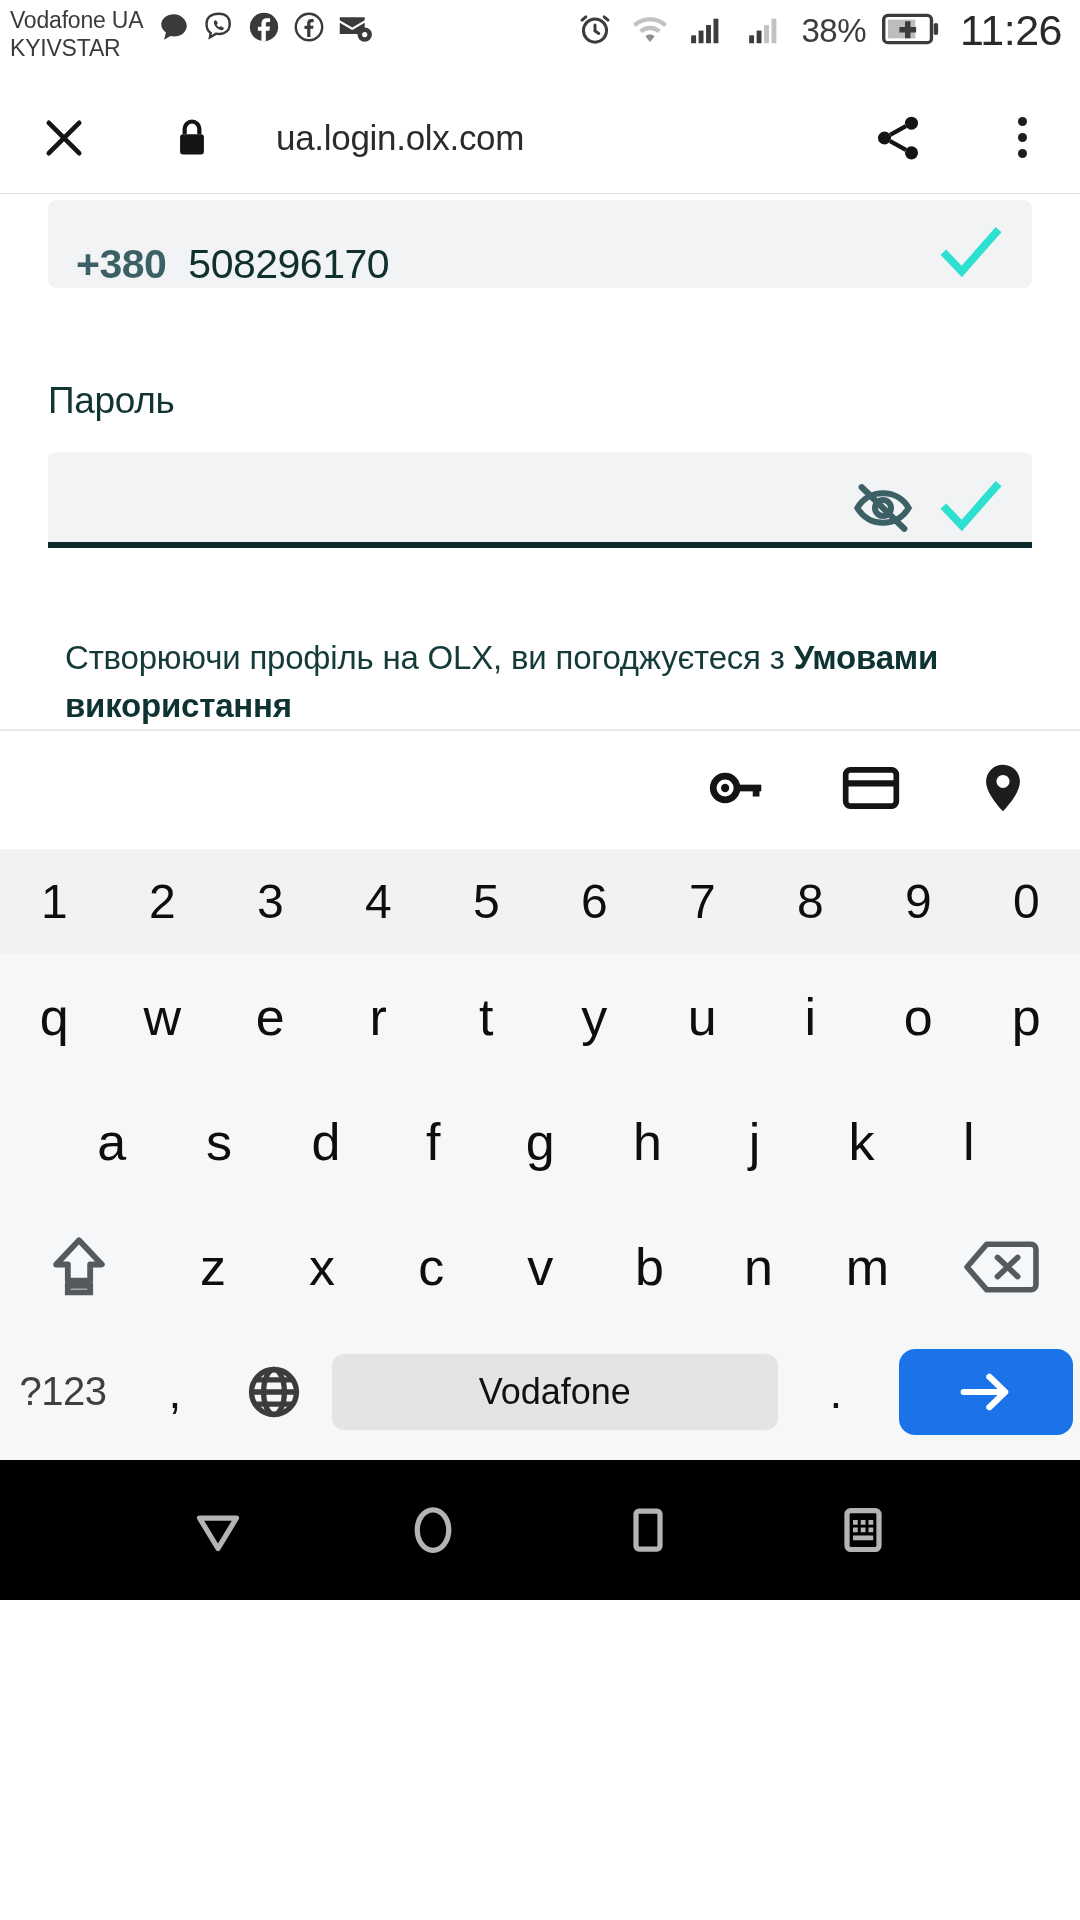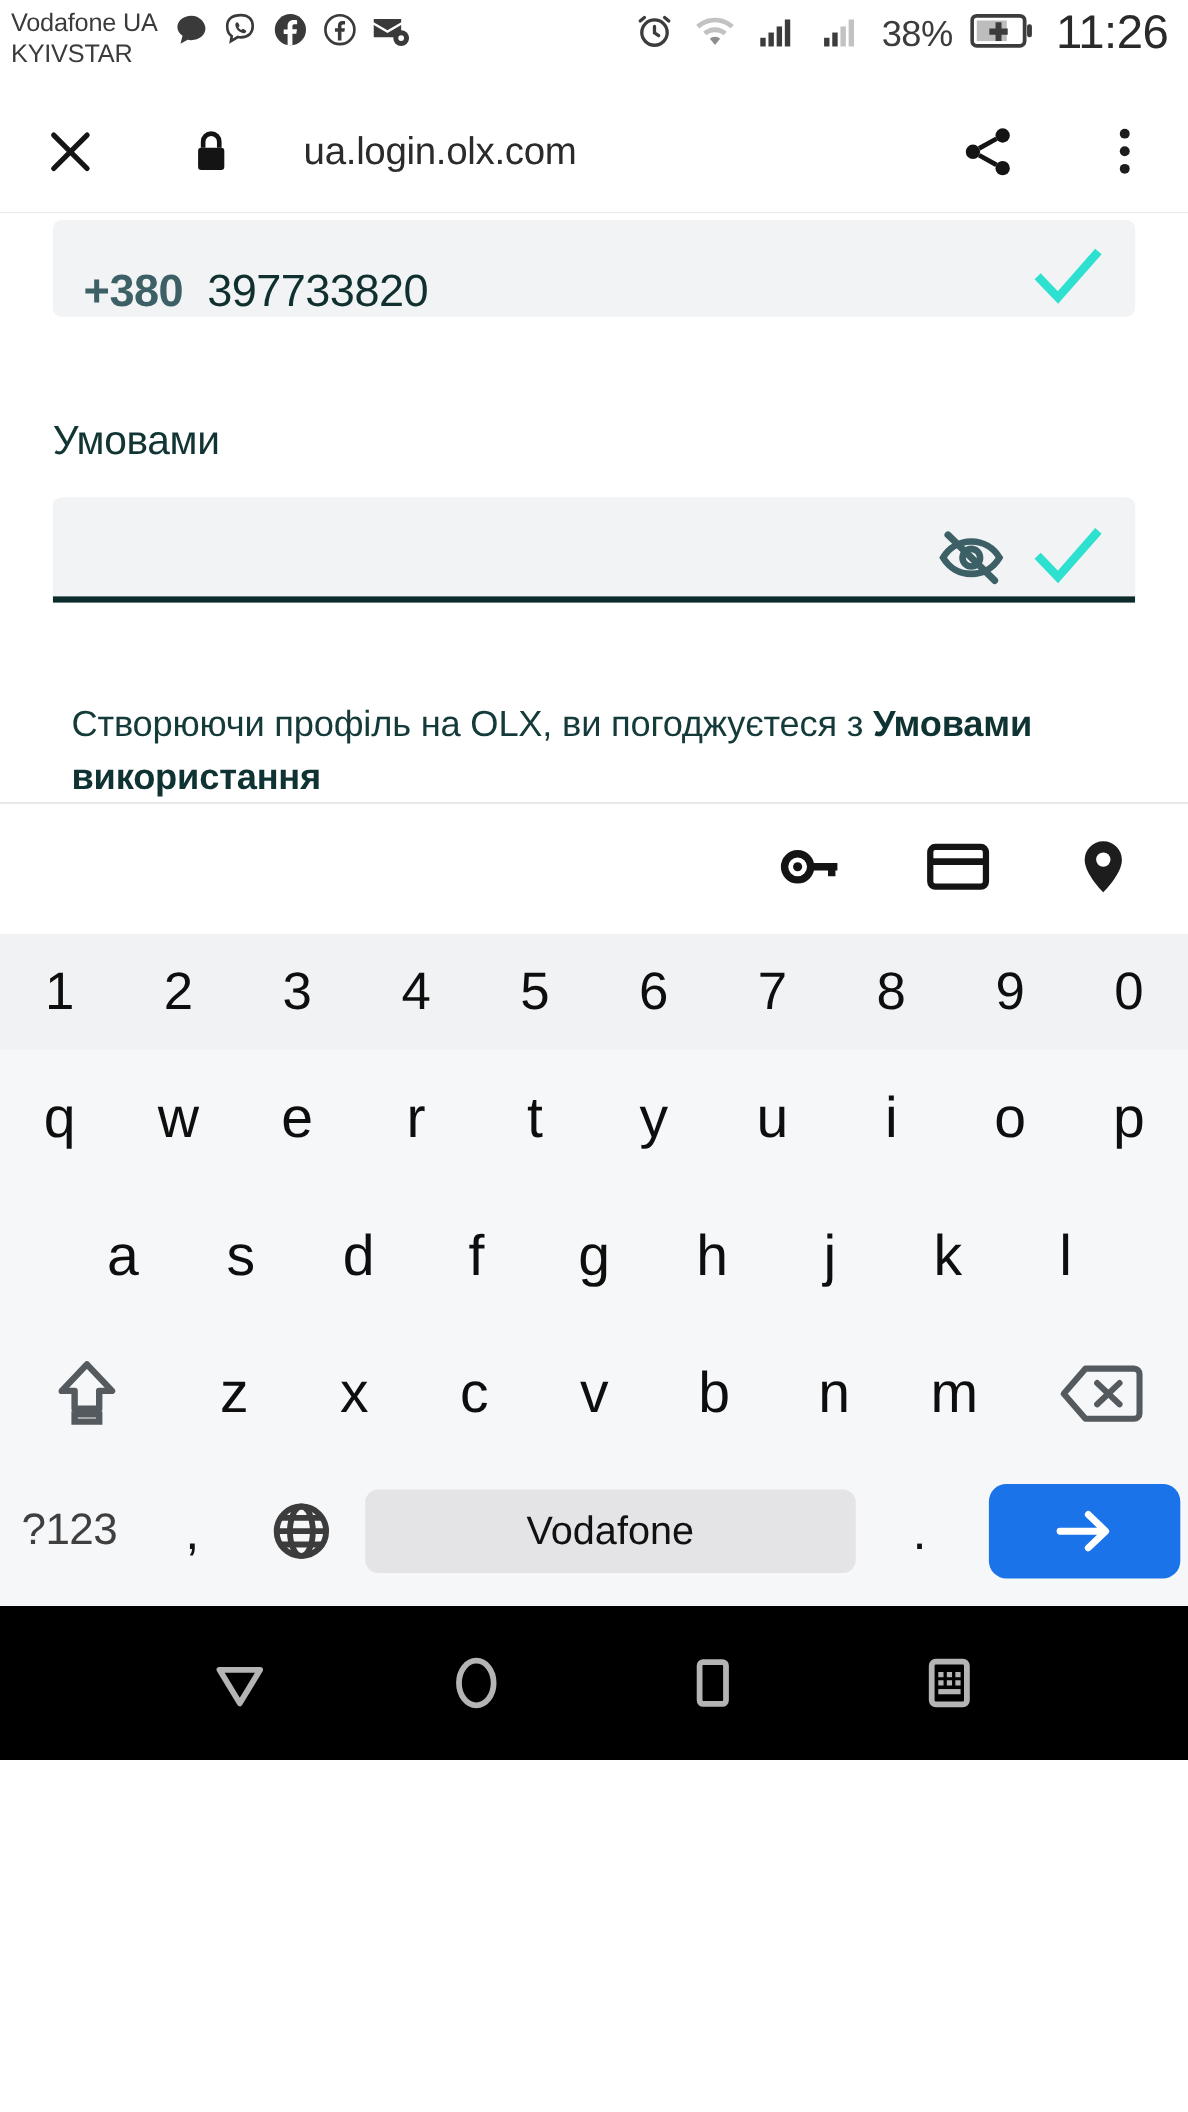--- a/index.html
+++ b/index.html
@@ -230,31 +230,31 @@
       <i></i>
         <i></i>
         <i></i>
     </div>
   </div>
 
   <div class="page">
 
     <div class="field phone">
       <span class="prefix">+380</span>
-      <span class="phone-num">397733820</span>
+      <span class="phone-num">508296170</span>
       <span class="field-icons">
         <span>
           <svg width="66" height="60" viewBox="0 0 26 24">
               <path fill="none" stroke="#2ee0cf" stroke-width="3.1" stroke-linecap="square" d="M3 12.4l6.3 6.6L23 3.4"></path>
             </svg>
         </span>
       </span>
     </div>
 
-    <div class="label">Умовами</div>
+    <div class="label">Пароль</div>
 
     <div class="field password">
       <span class="field-icons">
         <span>
           <svg width="66" height="58" viewBox="0 0 26 24">
             <path fill="none" stroke="#3c6066" stroke-width="2.5" d="M2.4 12C4.6 8.2 8.5 5.9 13 5.9s8.4 2.3 10.6 6.1c-2.2 3.8-6.1 6.1-10.6 6.1S4.6 15.8 2.4 12z"></path>
             <circle cx="13" cy="12" r="3.3" fill="none" stroke="#3c6066" stroke-width="2.5"></circle>
             <path stroke="#3c6066" stroke-width="2.6" stroke-linecap="round" d="M4.2 3.4l17.6 17.2"></path>
           </svg>
         </span>

